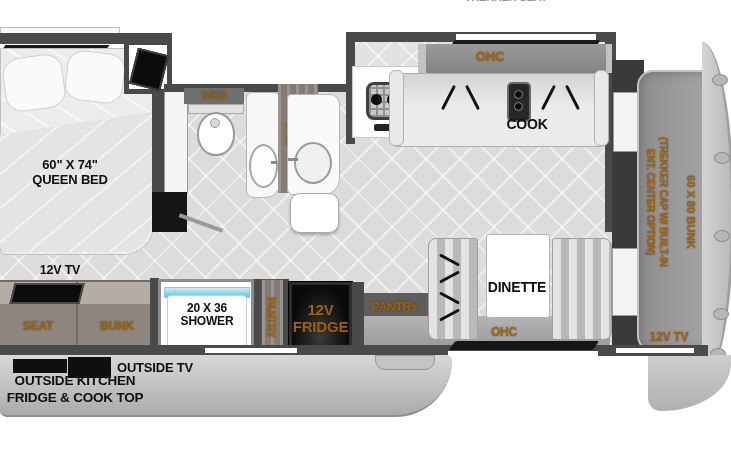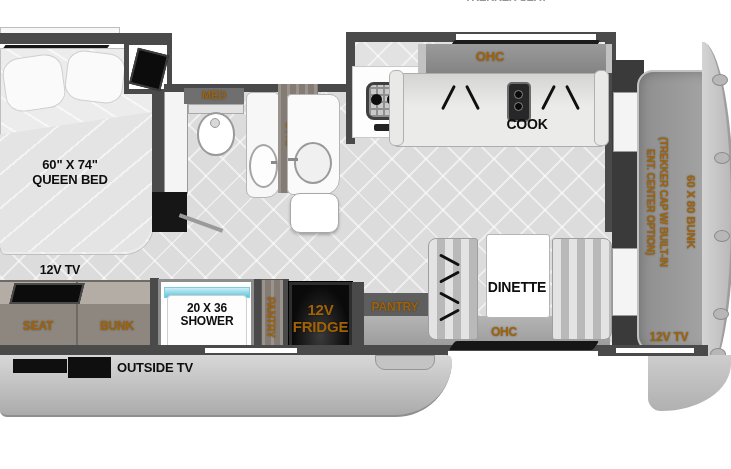--- a/index.html
+++ b/index.html
@@ -159,15 +159,17 @@
   <div class="abs" style="left:452px;top:341px;width:144px;height:9px;background:#161616;transform:skewX(-35deg);border-radius:2px;"></div>
   <div class="abs" style="left:205px;top:348px;width:92px;height:5px;background:#fff;"></div>
   <div class="abs" style="left:448px;top:351px;width:150px;height:5px;background:#fff;"></div>
   <div class="abs" style="left:616px;top:348px;width:78px;height:5px;background:#fff;"></div>
 
   <div class="abs" style="left:0;top:355px;width:452px;height:60px;background:linear-gradient(180deg,#d8d8d8,#ababab);border-bottom:2px solid #8f8f8f;border-radius:0 14px 150px 18px;"></div>
   <div class="abs" style="left:375px;top:355px;width:58px;height:13px;background:#c4c4c4;border:1px solid #969696;border-radius:0 0 10px 10px;"></div>
   <div class="abs" style="left:13px;top:359px;width:54px;height:14px;background:#0f0f0f;"></div>
   <div class="abs" style="left:68px;top:357px;width:43px;height:21px;background:#0f0f0f;"></div>
   <div class="lbl" style="left:113px;top:361px;width:84px;font-size:13px;text-align:center;">OUTSIDE TV</div>
+  <div class="lbl" style="left:0;top:373px;width:150px;font-size:13.5px;line-height:1.25;">OUTSIDE KITCHEN
+FRIDGE &amp; COOK TOP</div>
 
 
 </div>
 
 </body></html>

